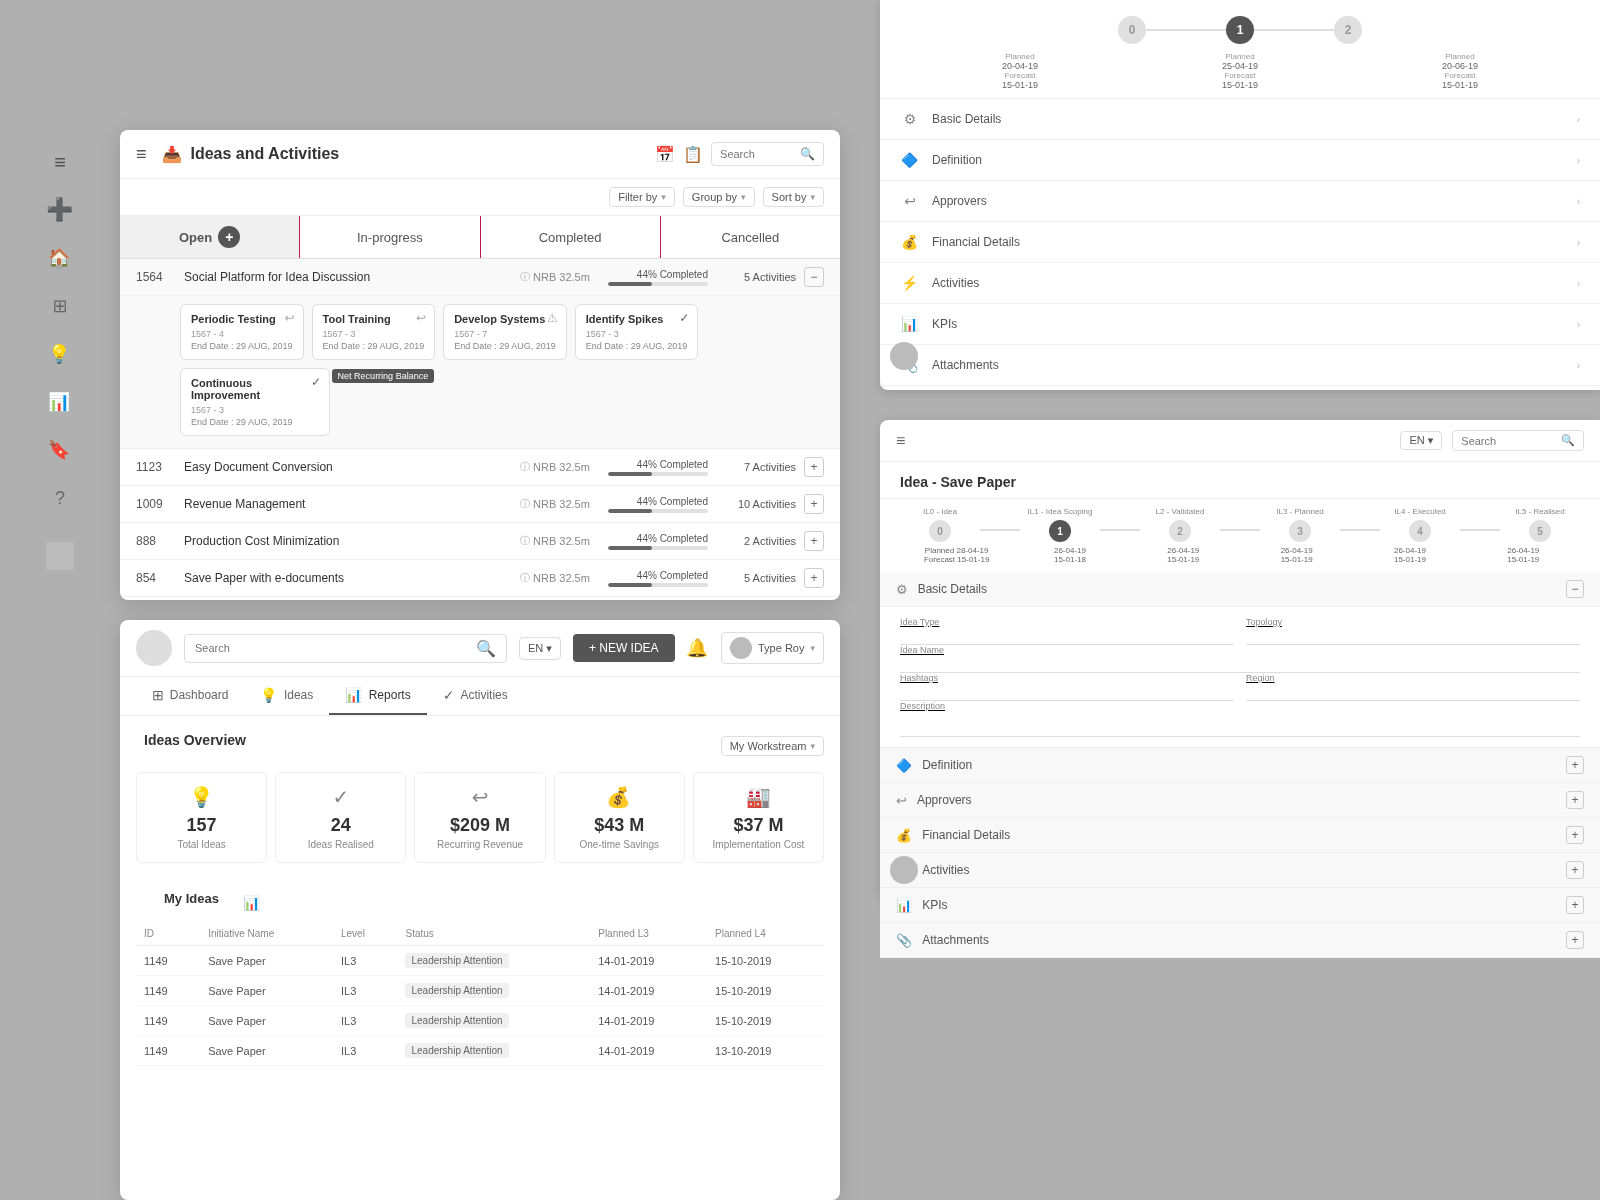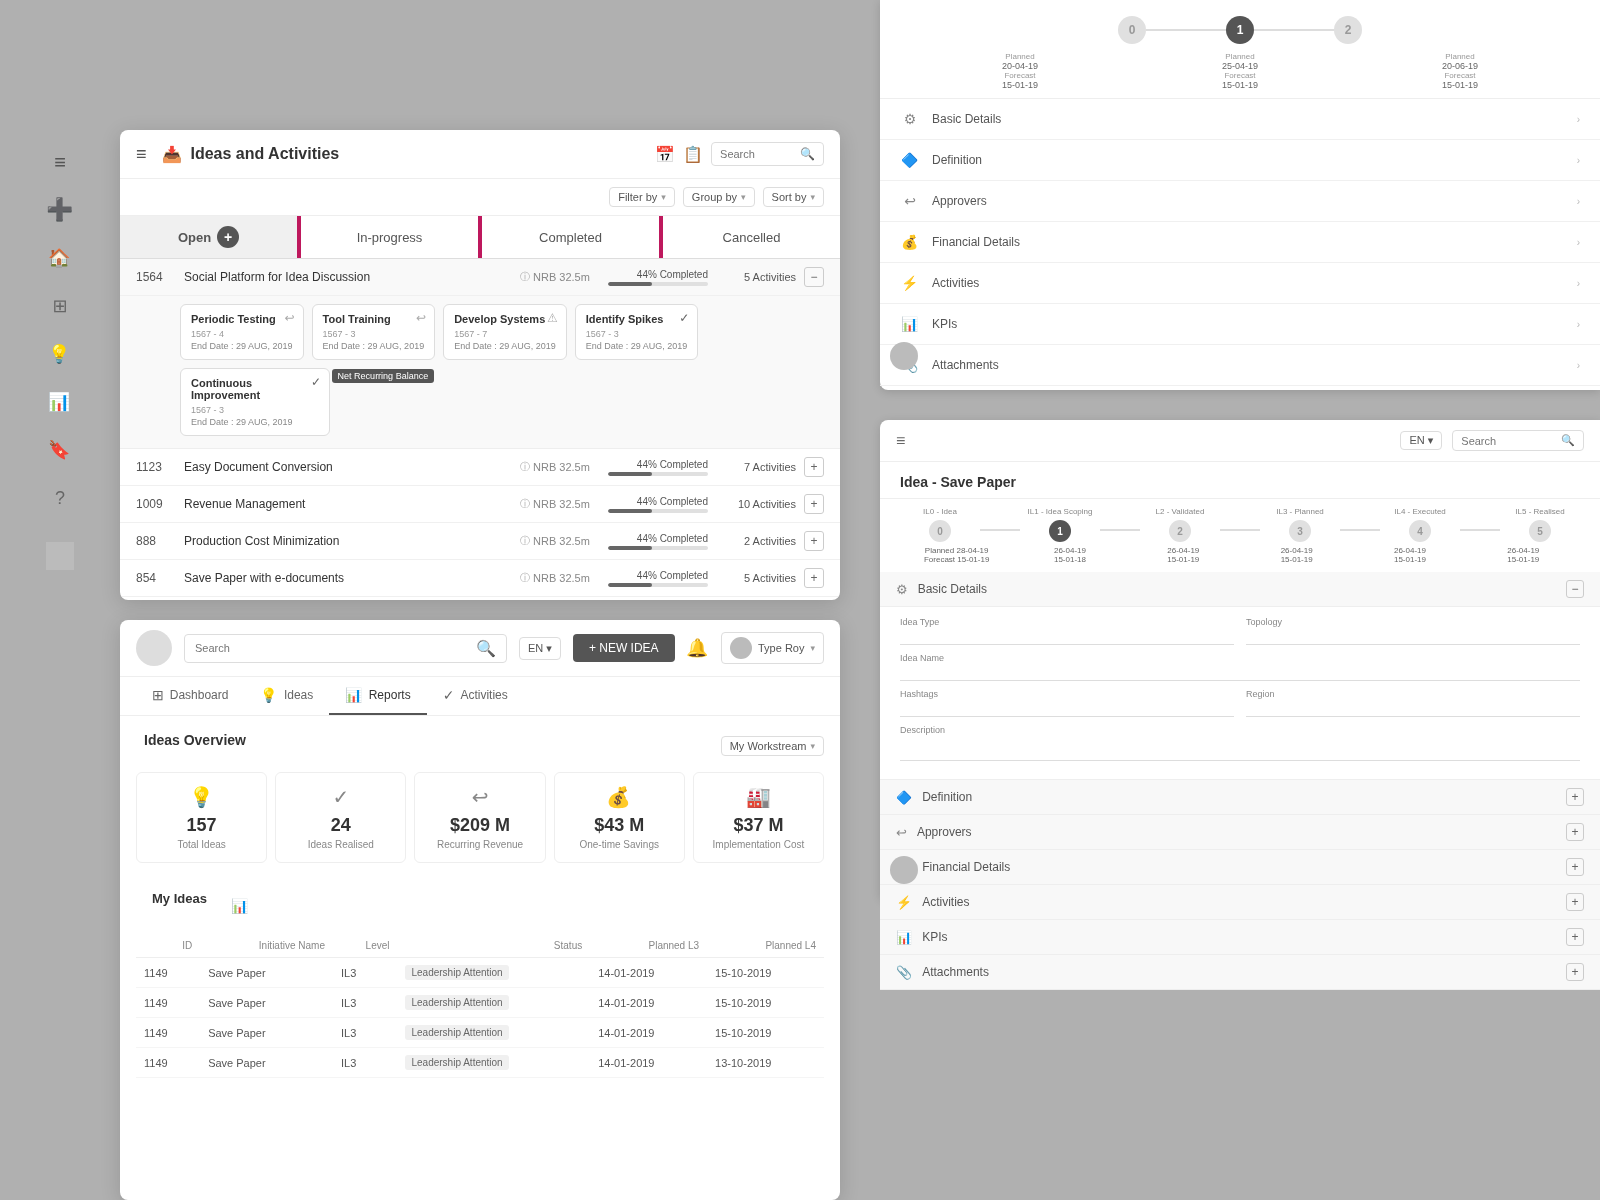--- a/index.html
+++ b/index.html
@@ -213,21 +213,21 @@
       color: #666;
       cursor: pointer;
     }
     .form-section {
       padding: 10px 20px;
       border-bottom: 1px solid #eee;
     }
     .form-row {
       display: flex;
       gap: 12px;
-      margin-bottom: 8px;
+      text-decoration: underline;
     }
     .form-field {
       flex: 1;
     }
     .form-field label {
       font-size: 9px;
       color: #888;
       display: block;
       margin-bottom: 2px;
     }
@@ -330,21 +330,21 @@
       display: flex;
       border-bottom: 1px solid #ddd;
     }
     .tab-item {
       flex: 1;
       text-align: center;
       padding: 10px 4px;
       font-size: 13px;
       color: #555;
       cursor: pointer;
-      border-right: 4px solid #be185d;
+      border-right: 1px solid #be185d;
       display: flex;
       align-items: center;
       justify-content: center;
       gap: 6px;
     }
     .tab-item.active { background: #f0f0f0; font-weight: bold; }
     .tab-item:last-child { border-right: none; }
     .tab-add {
       width: 22px;
       height: 22px;
@@ -571,21 +571,21 @@
     .my-ideas-title { font-size: 13px; font-weight: bold; color: #333; padding: 0 16px; margin-bottom: 8px; }
     .excel-icon { font-size: 14px; color: #777; cursor: pointer; margin-left: 8px; }
 
     .my-ideas-table { padding: 0 16px; overflow-x: auto; }
     .my-ideas-table table {
       width: 100%;
       border-collapse: collapse;
       font-size: 11px;
     }
     .my-ideas-table th {
-      text-align: right;
+      text-align: left;
       padding: 6px 8px;
       color: #888;
       font-weight: normal;
       border-bottom: 1px solid #eee;
       font-size: 10px;
     }
     .my-ideas-table td {
       padding: 7px 8px;
       color: #555;
       border-bottom: 1px solid #f5f5f5;
@@ -1089,21 +1089,21 @@
         <div class="oc-label">One-time Savings</div>
       </div>
       <div class="overview-card">
         <div class="oc-icon">🏭</div>
         <div class="oc-value">$37 M</div>
         <div class="oc-label">Implementation Cost</div>
       </div>
     </div>
   </div>
 
-  <div style="display:flex;align-items:flex-end;padding:0 16px;margin-bottom:20px;">
+  <div style="display:flex;align-items:center;padding:0 28px;margin-bottom:8px;">
     <span class="my-ideas-title">My Ideas</span>
     <span class="excel-icon">📊</span>
   </div>
   <div class="my-ideas-table">
     <table>
       <thead>
         <tr>
           <th>ID</th>
           <th>Initiative Name</th>
           <th>Level</th>

